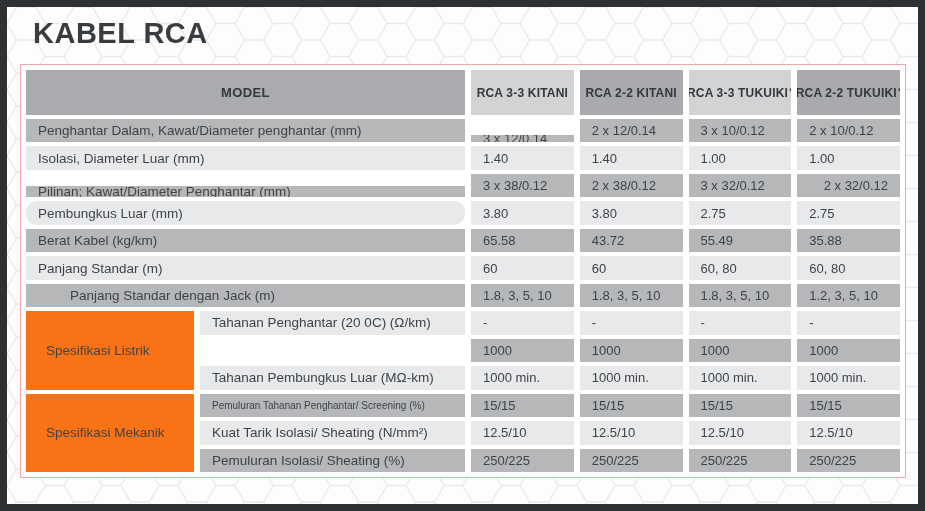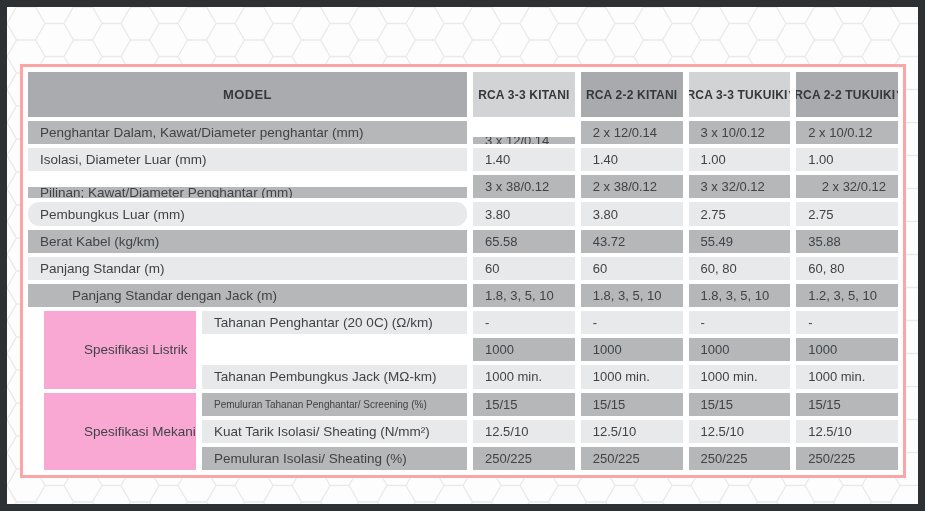--- a/index.html
+++ b/index.html
@@ -13,60 +13,61 @@
     font-family:"Liberation Sans", sans-serif;
   }
   .hexbg{position:absolute;left:0;top:0;width:100%;height:100%;display:block;}
   .title{
     position:absolute;left:26px;top:10px;margin:0;z-index:2;
     font-size:29px;font-weight:700;color:#3a3d3f;letter-spacing:.5px;
   }
   .card{
     position:absolute;left:13px;top:57px;z-index:1;
     width:886px;height:414px;box-sizing:border-box;
-    background:#ffffff;border:3px solid #fca5a5;padding:5px;
+    background:#ffffff;border:1px solid #fca5a5;padding:5px;
   }
   .grid{
     display:grid;width:100%;height:100%;
     grid-template-columns:168px 265px 1fr 1fr 1fr 1fr;
     grid-template-rows:45px repeat(13,1fr);
     column-gap:6px;row-gap:4px;
   }
   .cell{
     display:flex;align-items:center;
     padding:0 12px;box-sizing:border-box;
     font-size:13.5px;color:#404346;
     overflow:hidden;white-space:nowrap;
   }
   .hdr{justify-content:center;font-weight:700;font-size:12px;color:#35383a;padding:0 4px;letter-spacing:.2px;}
   .hdr.light{background:#d2d3d5;}
   .hdr.dark{background:#a8aaad;}
   .model{background:#a9abae;font-size:13px;letter-spacing:.4px;}
   .lbl.dark,.val.dark{background:#b5b7b9;}
   .lbl.light,.val.light{background:#e8e9ea;}
   .val{font-size:13px;}
-  .grp{background:#f9a8d4;padding-left:40px;margin-left:16px;}
+  .grp{background:#f97316;padding-left:20px;}
   .lbl.small{font-size:10px;text-align:center;}
   .hdr sup{font-size:9px;line-height:0;transform:translateY(-2px);margin-left:1px;}
 </style>
 </head>
 <body>
 
 <div class="frame">
 
   <svg class="hexbg" xmlns="http://www.w3.org/2000/svg" width="911" height="497">
     <defs>
       <pattern id="hexpat" width="57" height="33" patternUnits="userSpaceOnUse">
         <path d="M9.5 0 L28.5 0 L38 16.5 L28.5 33 L9.5 33 L0 16.5 Z M38 16.5 L57 16.5" fill="none" stroke="#e9e9e9" stroke-width="1.3"></path>
       </pattern>
     </defs>
     <rect width="100%" height="100%" fill="#fdfdfd"></rect>
     <rect width="100%" height="100%" fill="url(#hexpat)"></rect>
   </svg>
 
+  <h1 class="title">KABEL RCA</h1>
 
   <div class="card">
     <div class="grid" id="grid">
         <div class="cell hdr model" style="grid-area: 1 / 1 / auto / 3;">
           <span>MODEL</span>
         </div>
         <div class="cell hdr light" style="grid-area: 1 / 3;">
           <span>RCA 3-3 KITANI</span>
         </div>
         <div class="cell hdr dark" style="grid-area: 1 / 4;">
@@ -209,21 +210,21 @@
         <div class="cell val dark" style="grid-area: 10 / 4;">
           <span>1000</span>
         </div>
         <div class="cell val dark" style="grid-area: 10 / 5;">
           <span>1000</span>
         </div>
         <div class="cell val dark" style="grid-area: 10 / 6;">
           <span>1000</span>
         </div>
         <div class="cell lbl light" style="grid-area: 11 / 2;">
-          <span>Tahanan Pembungkus Jack (MΩ-km)</span>
+          <span>Tahanan Pembungkus Luar (MΩ-km)</span>
         </div>
         <div class="cell val light" style="grid-area: 11 / 3;">
           <span>1000 min.</span>
         </div>
         <div class="cell val light" style="grid-area: 11 / 4;">
           <span>1000 min.</span>
         </div>
         <div class="cell val light" style="grid-area: 11 / 5;">
           <span>1000 min.</span>
         </div>

